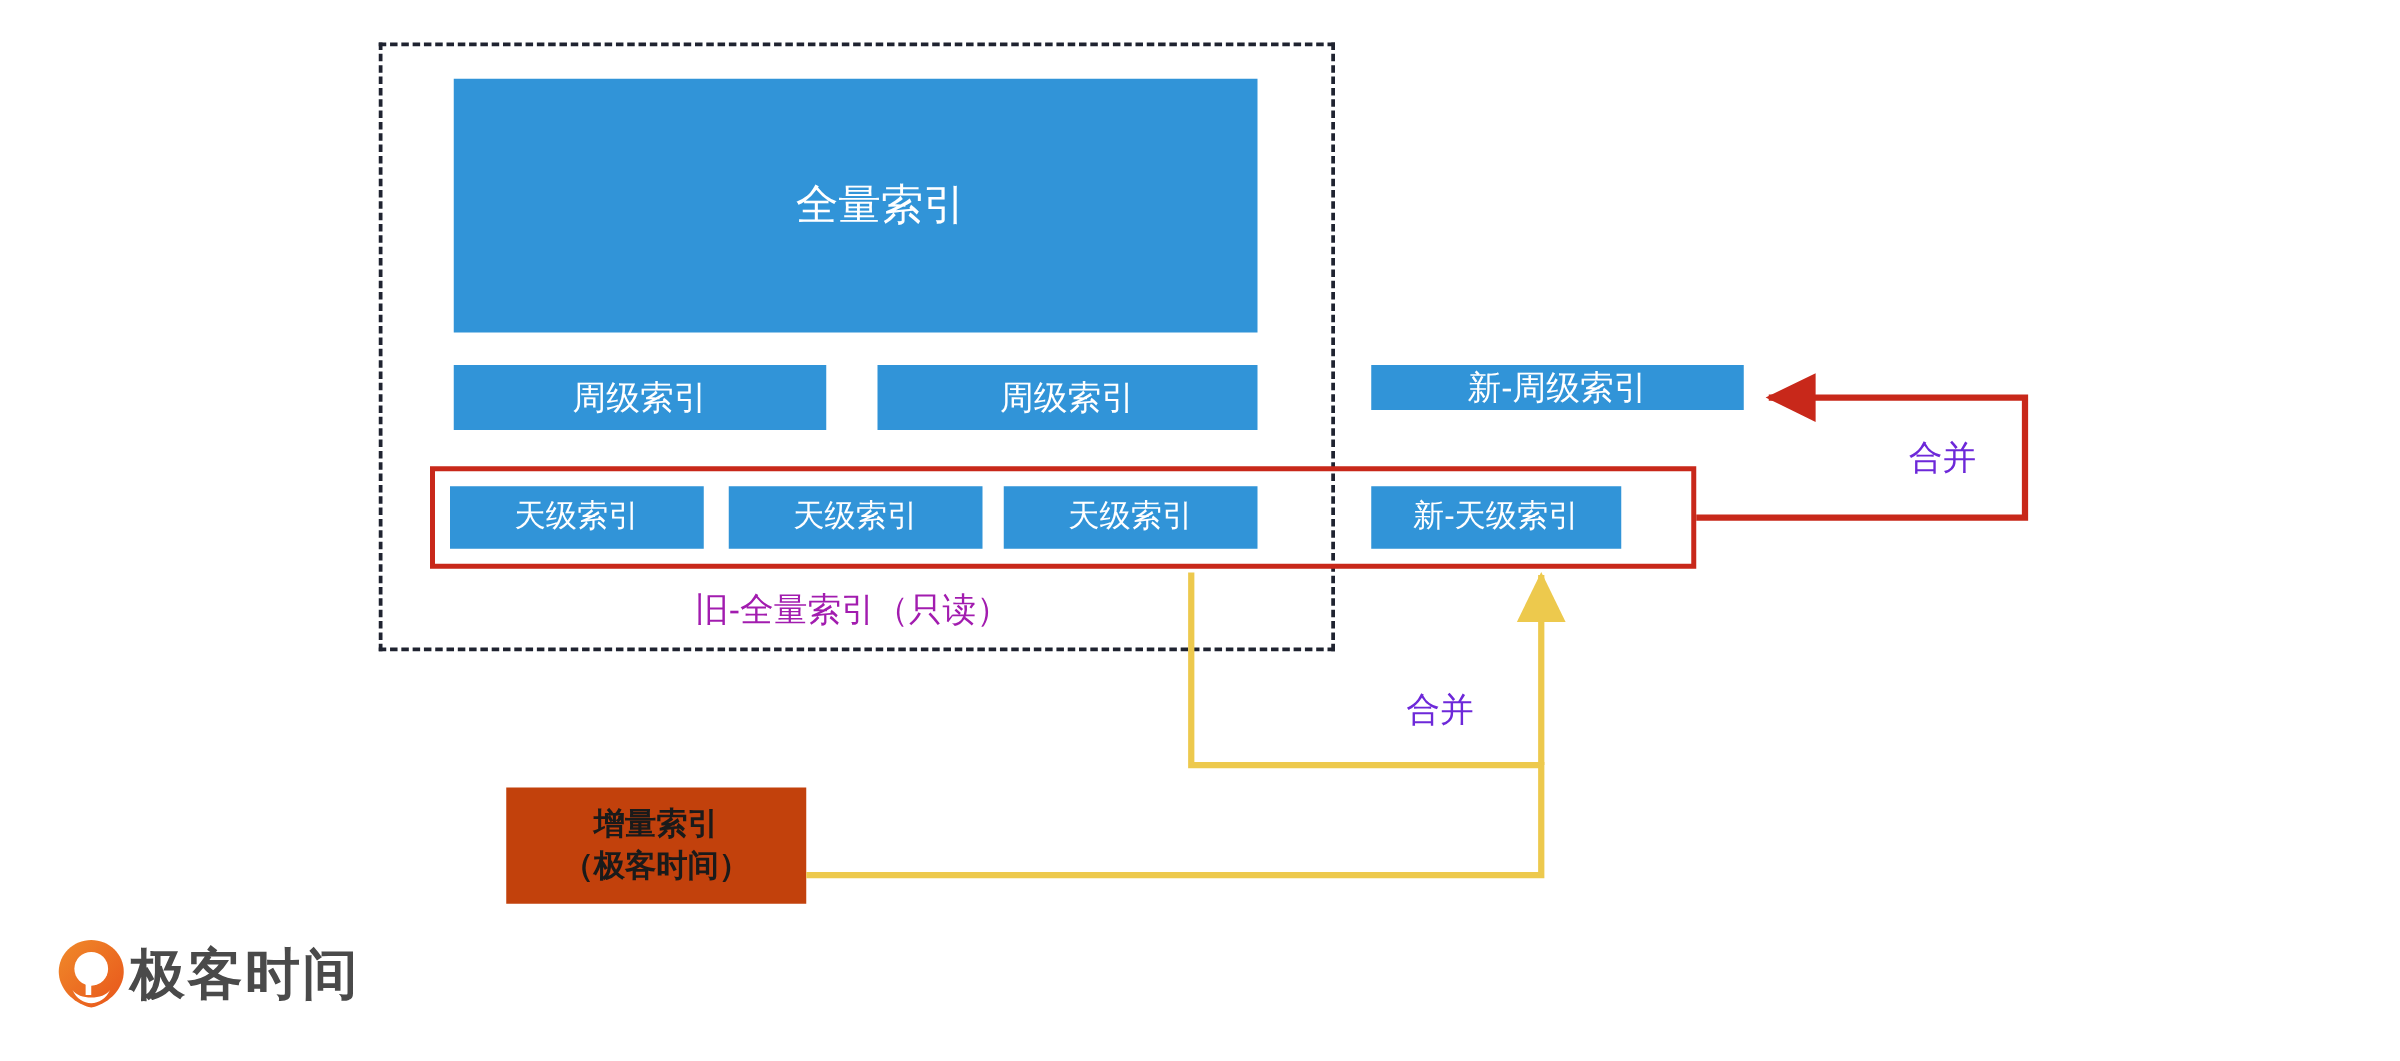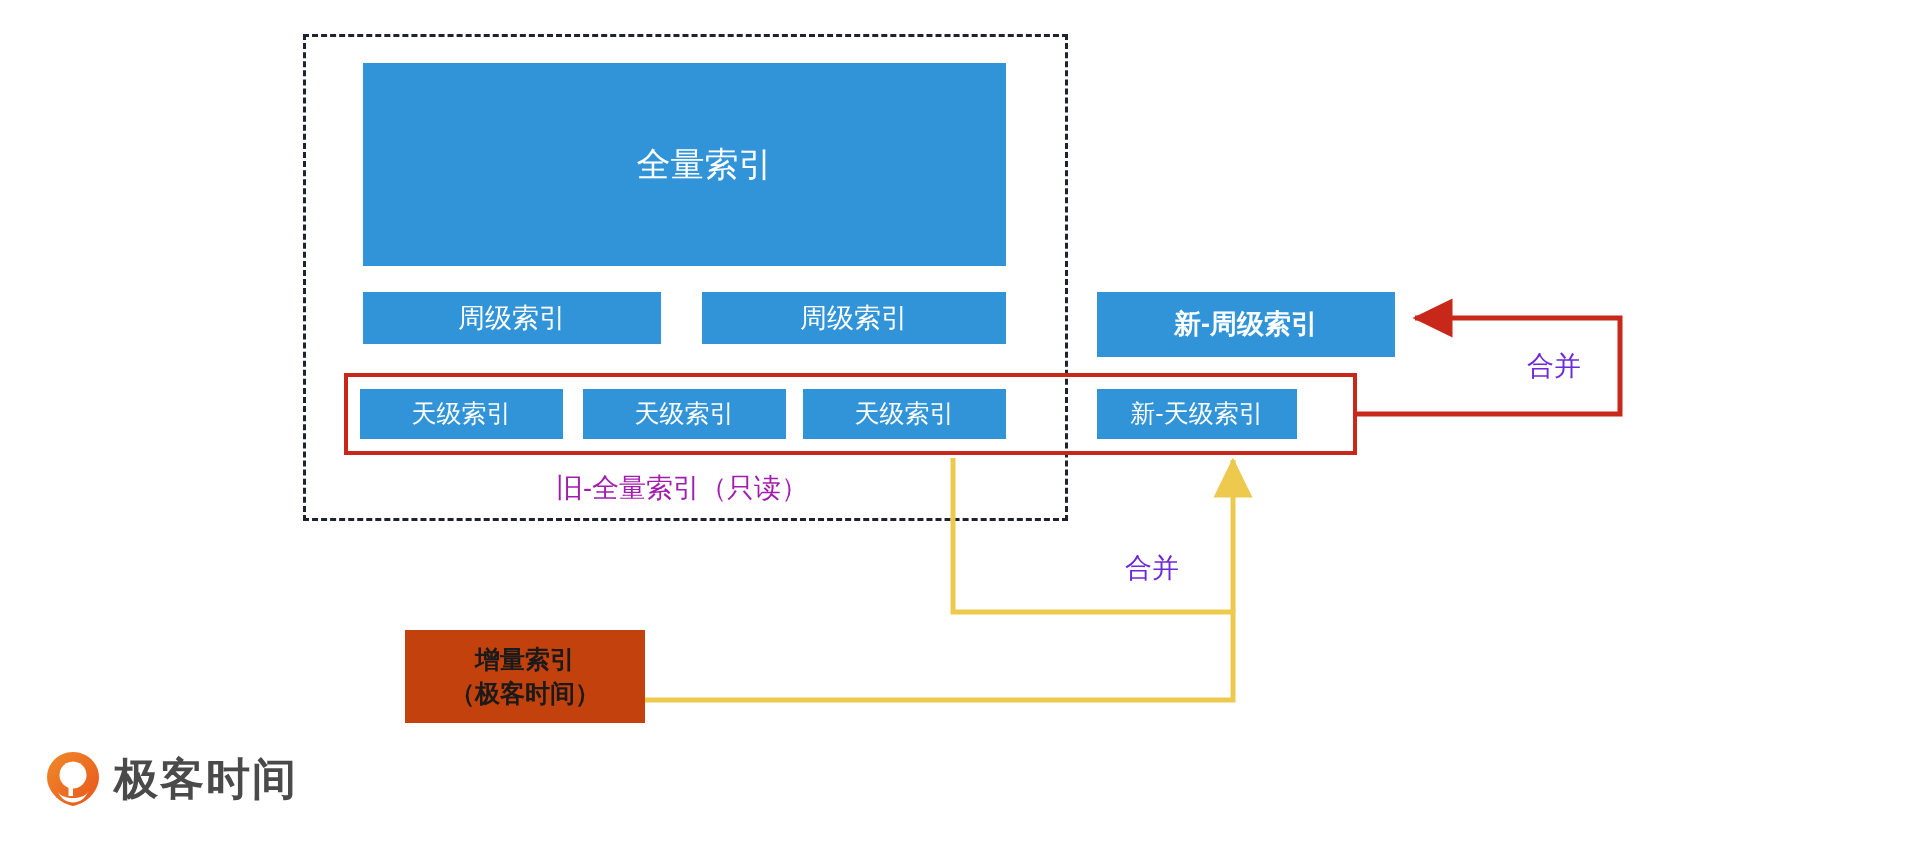--- a/index.html
+++ b/index.html
@@ -67,21 +67,21 @@
     height: 849px;
     pointer-events: none;
   }
   
   #logo {
     position: absolute;
     left: 42px;
     top: 748px;
     display: flex;
     align-items: center;
-    gap: 10px;
+    gap: 0;
   }
   #logo .mark {
     width: 62px;
     height: 62px;
     position: relative;
   }
   #logo .logo-text {
     font-size: 44px;
     font-weight: bold;
     color: #4a4a4a;
@@ -101,21 +101,21 @@
   </div>
 
   <div class="box blue" style="left:363px; top:292px; width:298px; height:52px; font-size:27px;">
     <span>周级索引</span>
   </div>
 
   <div class="box blue" style="left:702px; top:292px; width:304px; height:52px; font-size:27px;">
     <span>周级索引</span>
   </div>
 
-  <div class="box blue" style="left:1097px; top:292px; width:298px; height:65px; font-size:27px;font-weight:bold;">
+  <div class="box blue" style="left:1097px; top:292px; width:298px; height:36px; font-size:27px;">
     <span>新-周级索引</span>
   </div>
 
   <div class="red-region" style="left:344px; top:373px; width:1013px; height:82px;"></div>
 
   <div class="box blue" style="left:360px; top:389px; width:203px; height:50px; font-size:25px;">
     <span>天级索引</span>
   </div>
 
   <div class="box blue" style="left:583px; top:389px; width:203px; height:50px; font-size:25px;">

